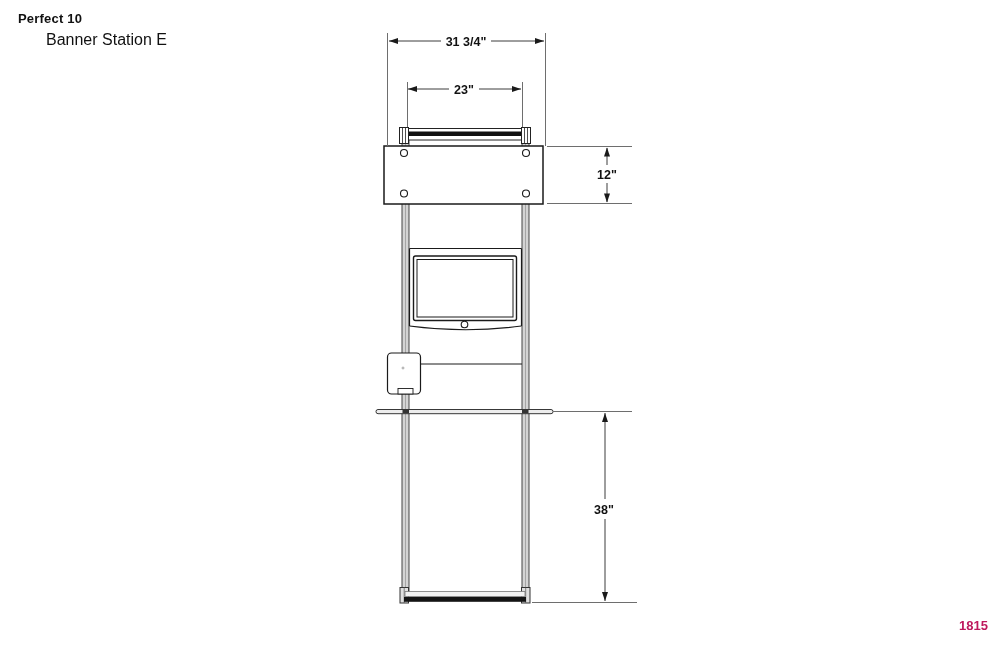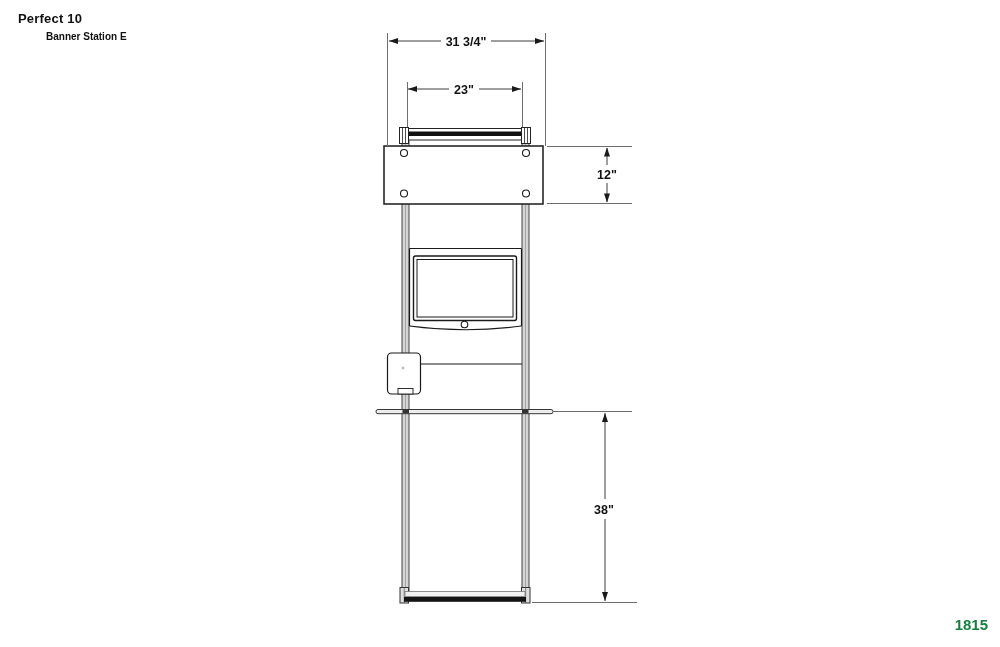--- a/index.html
+++ b/index.html
@@ -21,32 +21,32 @@
     left: 18px;
     color: #111111;
   }
   .title-block .title {
     font-size: 13px;
     font-weight: bold;
     letter-spacing: 0.2px;
     line-height: 1.15;
   }
   .title-block .subtitle {
-    font-size: 10px;
-    font-weight: bold;
+    font-size: 16px;
+    font-weight: normal;
     margin-top: 4px;
     padding-left: 28px;
   }
   .page-number {
     position: absolute;
     right: 12px;
     bottom: 14px;
-    font-size: 15px;
+    font-size: 13px;
     font-weight: bold;
-    color: #15803d;
+    color: #be185d;
   }
   svg.drawing {
     position: absolute;
     top: 0;
     left: 0;
   }
   .obj {
     stroke: #1a1a1a;
     fill: none;
     stroke-width: 1.2;

